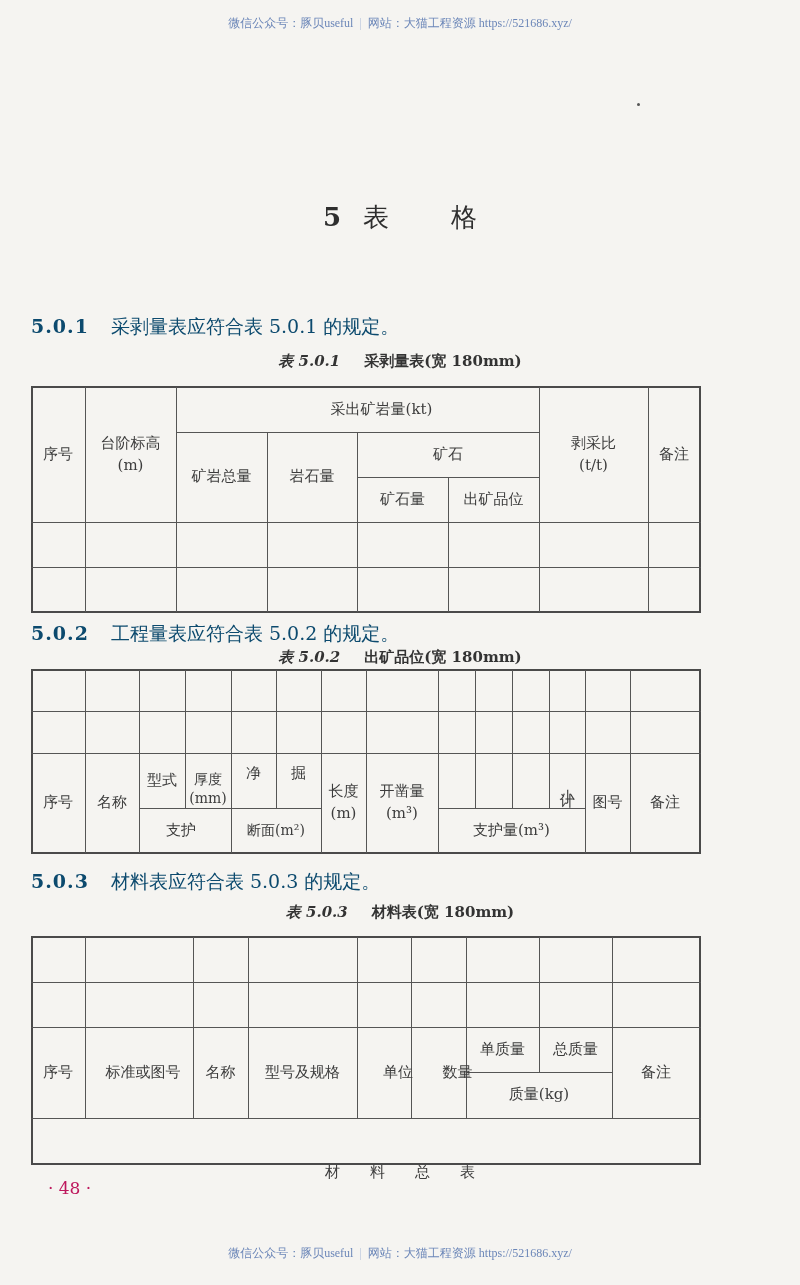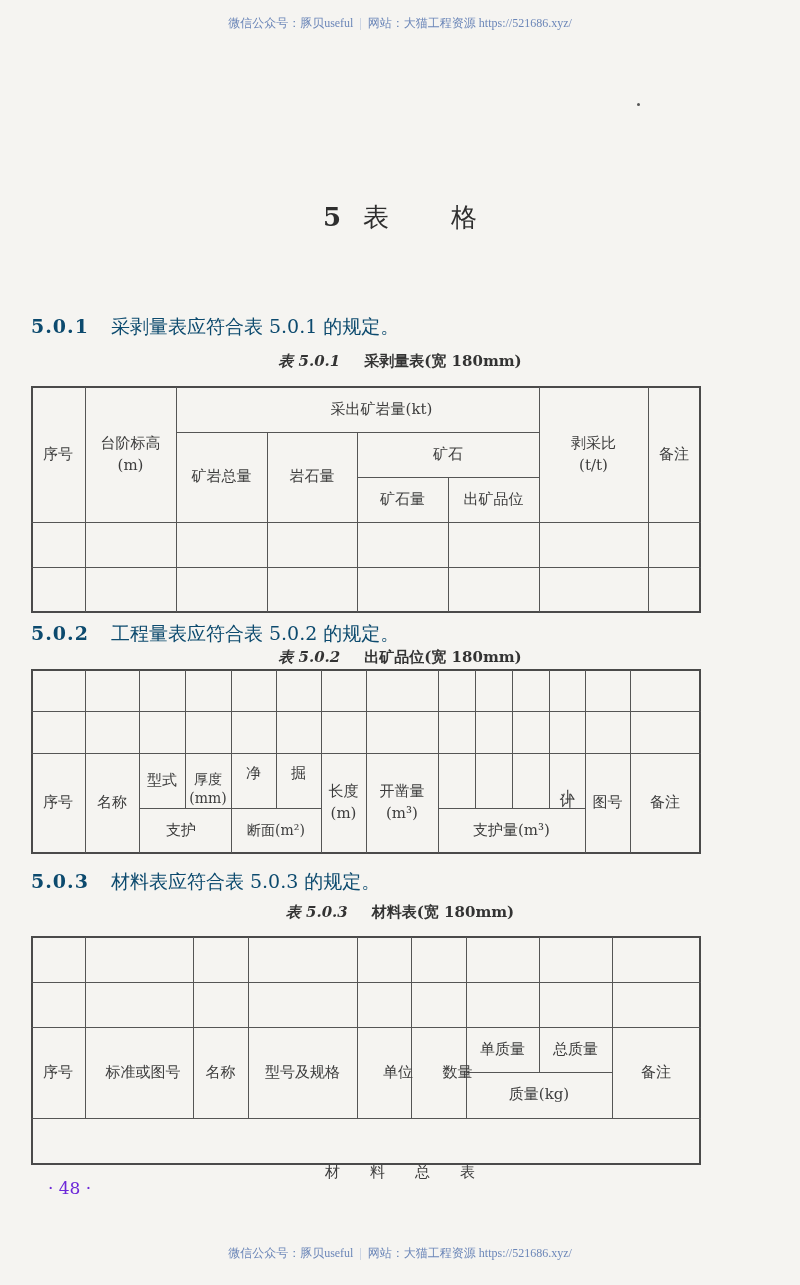--- a/index.html
+++ b/index.html
@@ -27,21 +27,21 @@
   .caption {
     position:absolute; left:0; width:800px; text-align:center; font-size:15px; font-weight:bold; color:#333;
     padding-left:0;
   }
   .caption .tno { margin-right:24px;font-style:italic; }
   .cell-text {
     position:absolute; display:flex; align-items:center; justify-content:center; text-align:center;
     font-size:15px; color:#3c3c3c; line-height:1.45;
   }
   .cell-text.sm { font-size:14px; }
-  .page-no { position:absolute; left:48px; top:1178px; font-size:17px; color:#6d28d9; }
+  .page-no { position:absolute; left:48px; top:1178px; font-size:17px; color:#be185d; }
   .line-h { position:absolute; height:1px; background:#555; }
   .line-v { position:absolute; width:1px; background:#555; }
   .border { position:absolute; border:2px solid #4a4a4a; box-sizing:border-box; }
 </style>
 </head>
 <body>
 
 <div class="watermark" style="top:15px;">
   <span>微信公众号：豚贝useful</span><span class="sep">|</span><span>网站：大猫工程资源 https://521686.xyz/</span>
 </div>

